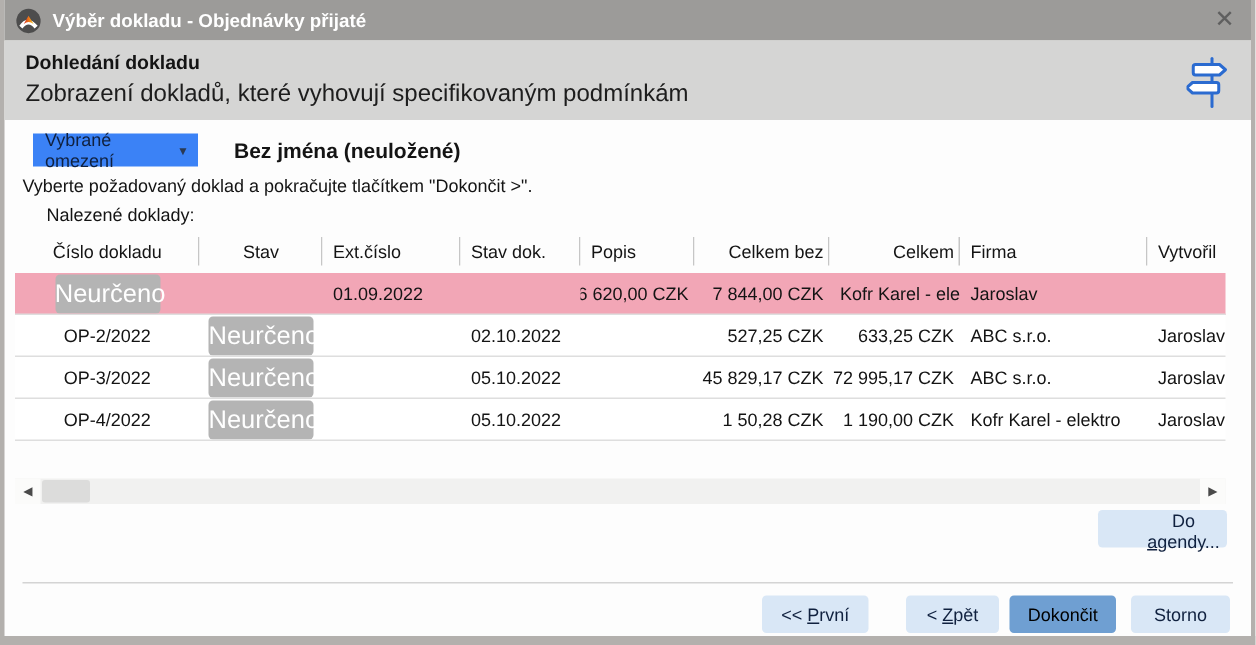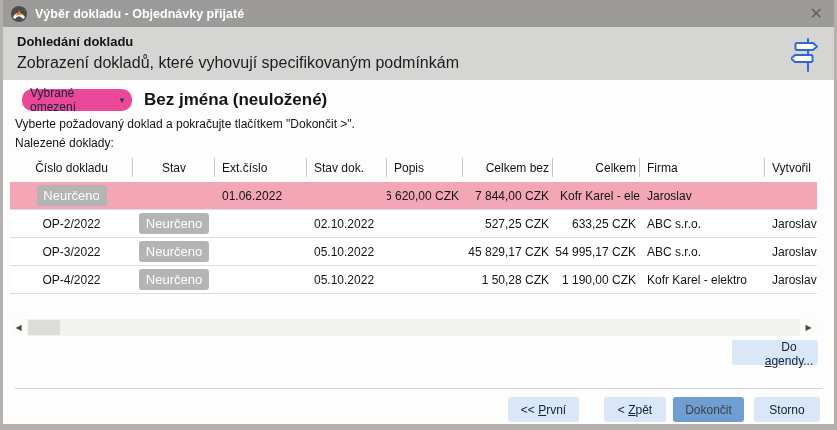--- a/index.html
+++ b/index.html
@@ -27,29 +27,29 @@
     position:absolute; top:27px; left:-3px; right:-3px; height:53px;
     background:#d5d5d4; padding:7px 14px 0 17px;
   }
   .headerband h1{ font-size:13px; font-weight:bold; color:#141414; margin-bottom:5px; }
   .headerband .sub{ font-size:16px; color:#1d1d1d; }
   .signpost{ position:absolute; right:16px; top:11px; }
 
   
   .filter-dd{
     position:absolute; left:19px; top:89px; width:110px; height:22px;
-    background:#ec4899; border-radius:10px; display:flex; align-items:center;
+    background:#3b82f6; border-radius:0; display:flex; align-items:center;
     padding:0 6px 0 8px; color:#10213f; cursor:default;
   }
   .filter-dd .lbl{ flex:1; }
   .filter-dd .arr{ font-size:8px; color:#2a3a55; }
-  .filter-name{ position:absolute; left:141px; top:89px; height:22px; line-height:22px; font-weight:bold; font-size:17px; }
+  .filter-name{ position:absolute; left:153px; top:89px; height:22px; line-height:22px; font-weight:bold; font-size:14px; }
 
   .instruction{ position:absolute; left:12px; top:117px; }
-  .results-label{ position:absolute; left:12px; top:136px; }
+  .results-label{ position:absolute; left:28px; top:136px; }
 
   
   .doc-table{ position:absolute; left:7px; top:153px; width:807px; }
   .trow{
     display:grid;
     grid-template-columns:123px 82px 92px 80px 76px 90px 87px 125px 1fr;
     align-items:center; height:28px; background:#fff;
   }
   .trow.head{ background:transparent; height:29px; }
   .trow.head .cell{ position:relative; height:100%; display:flex; align-items:center; }
@@ -58,21 +58,21 @@
   }
   .trow.data{ border-bottom:1px solid #dedede; cursor:default; }
   .trow.data.selected{ background:#f2a6b6; }
   .cell{ overflow:hidden; white-space:nowrap; }
   .c-center{ justify-content:center; text-align:center; }
   .c-left{ justify-content:flex-start; text-align:left; padding-left:7px; }
   .c-right{ justify-content:flex-end; text-align:right; padding-right:4px; }
   .trow.data .cell{ display:flex; align-items:center; height:100%; }
   .badge{
     display:inline-block; background:#b4b4b4; color:#ffffff;
-    border-radius:3px; padding:3px 0; width:70px; text-align:center; font-size:13px;
+    border-radius:3px; padding:3px 0; width:70px; text-align:center; font-size:17px;
   }
 
   
   .hscroll{
     position:absolute; left:7px; top:319px; width:807px; height:17px;
     background:#f1f1f0; display:flex; align-items:stretch;
   }
   .hs-btn{
     width:17px; background:#fbfbfa; color:#4a4a4a; font-size:8px;
     display:flex; align-items:center; justify-content:center; flex:none; cursor:default;
@@ -83,21 +83,21 @@
     background:#dcdcdb; border-radius:2px; cursor:default;
   }
 
   
   .btn{
     background:#d9e7f6; border:none; border-radius:3px; color:#10213f;
     font-family:"Liberation Sans", sans-serif; font-size:12px; height:25px; cursor:default;
   }
   .btn .mn{ text-decoration:underline; }
   .btn-agenda{ position:absolute; right:16px; top:340px; width:86px; height:25px;padding-left:28px; }
-  .btn-primary{ background:#6f9fd2; color:#404040; }
+  .btn-primary{ background:#6f9fd2; color:#000000; }
 
   .footer-sep{ position:absolute; left:12px; right:12px; top:388px; height:1px; background:#d4d4d4; }
   .footer{ position:absolute; top:397px; right:14px; display:flex; align-items:center;margin-left:43px; }
   .btn-first{ width:71px; margin-right:25px; }
   .btn-back{ width:62px; margin-right:7px; }
   .btn-finish{ width:71px; margin-right:10px; }
   .btn-cancel{ width:66px; }
 </style>
 </head>
 <body>
@@ -158,21 +158,21 @@
       <div class="cell c-right sep">Celkem</div>
       <div class="cell c-left sep">Firma</div>
       <div class="cell c-left">Vytvořil</div>
     </div>
 
     <div class="trow data selected">
       <div class="cell c-center">
           <span class="badge">Neurčeno</span>
         </div>
       <div class="cell c-left"></div>
-      <div class="cell c-left">01.06.2022</div>
+      <div class="cell c-left">01.09.2022</div>
       <div class="cell c-left"></div>
       <div class="cell c-right">6 620,00 CZK</div>
       <div class="cell c-right">7 844,00 CZK</div>
       <div class="cell c-left">Kofr Karel - elektro</div>
       <div class="cell c-left">Jaroslav</div>
     </div>
 
     <div class="trow data">
       <div class="cell c-center">OP-2/2022</div>
       <div class="cell c-center">
@@ -189,21 +189,21 @@
 
     <div class="trow data">
       <div class="cell c-center">OP-3/2022</div>
       <div class="cell c-center">
           <span class="badge">Neurčeno</span>
         </div>
       <div class="cell c-left"></div>
       <div class="cell c-left">05.10.2022</div>
       <div class="cell c-left"></div>
       <div class="cell c-right">45 829,17 CZK</div>
-      <div class="cell c-right">54 995,17 CZK</div>
+      <div class="cell c-right">72 995,17 CZK</div>
       <div class="cell c-left">ABC s.r.o.</div>
       <div class="cell c-left">Jaroslav</div>
     </div>
 
     <div class="trow data">
       <div class="cell c-center">OP-4/2022</div>
       <div class="cell c-center">
           <span class="badge">Neurčeno</span>
         </div>
       <div class="cell c-left"></div>

